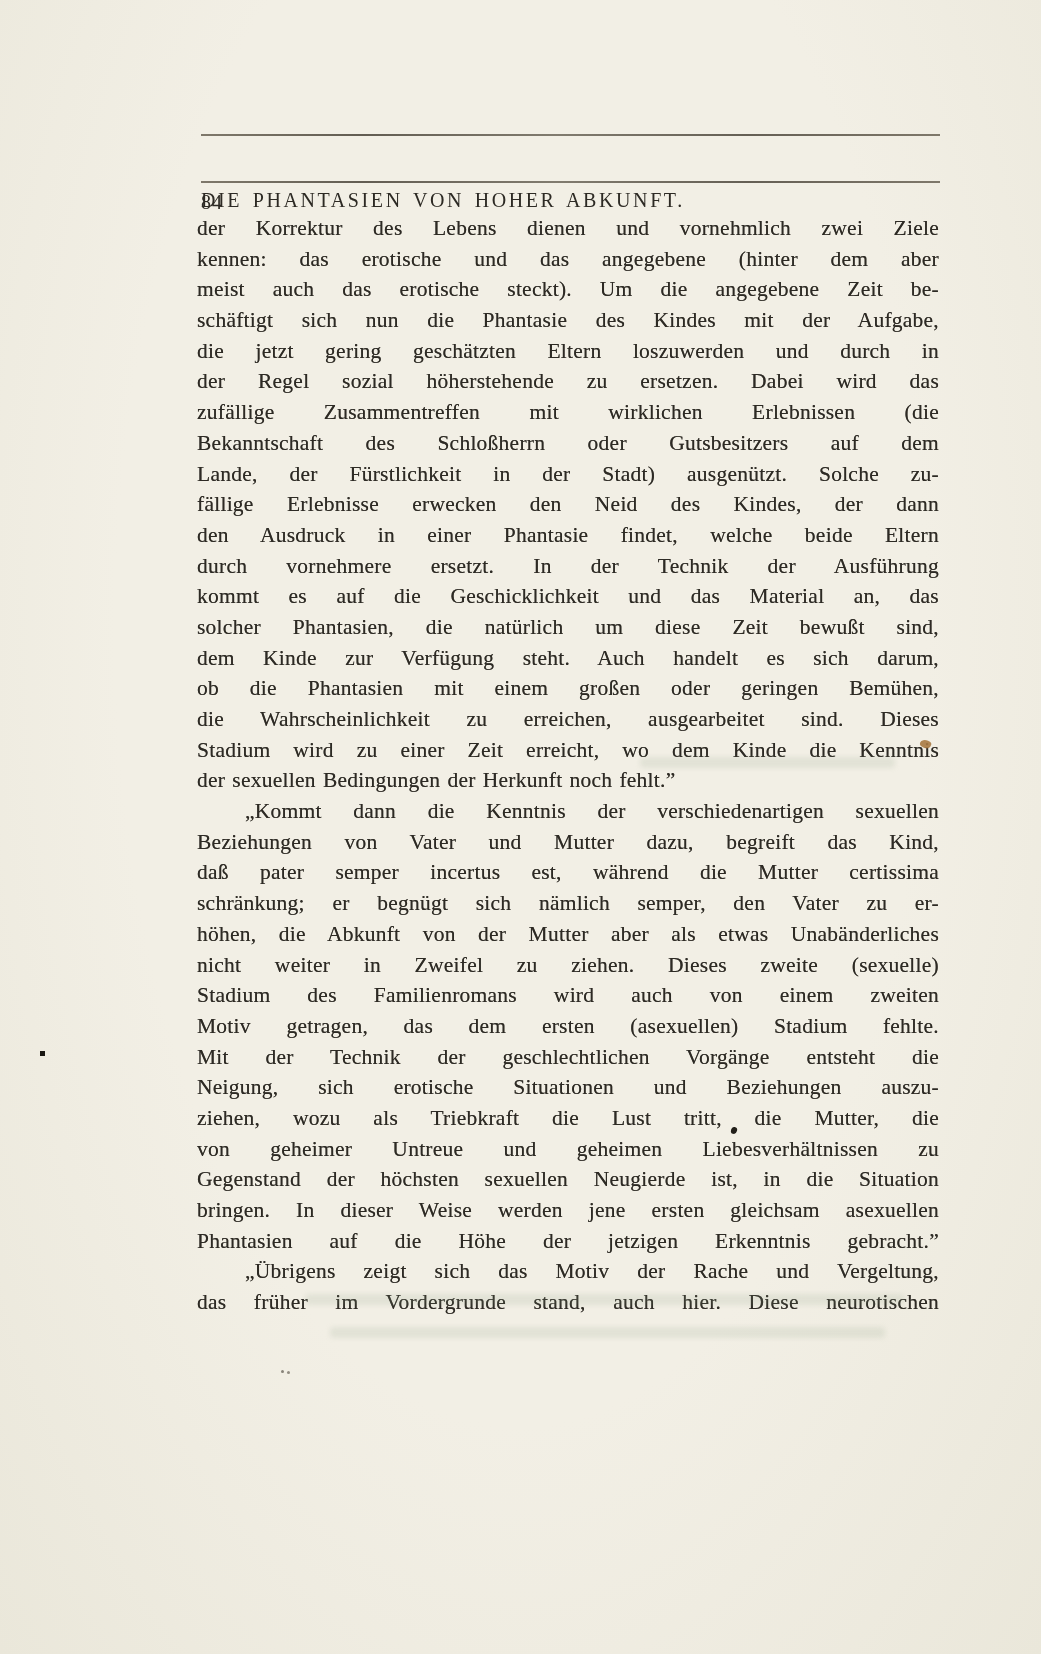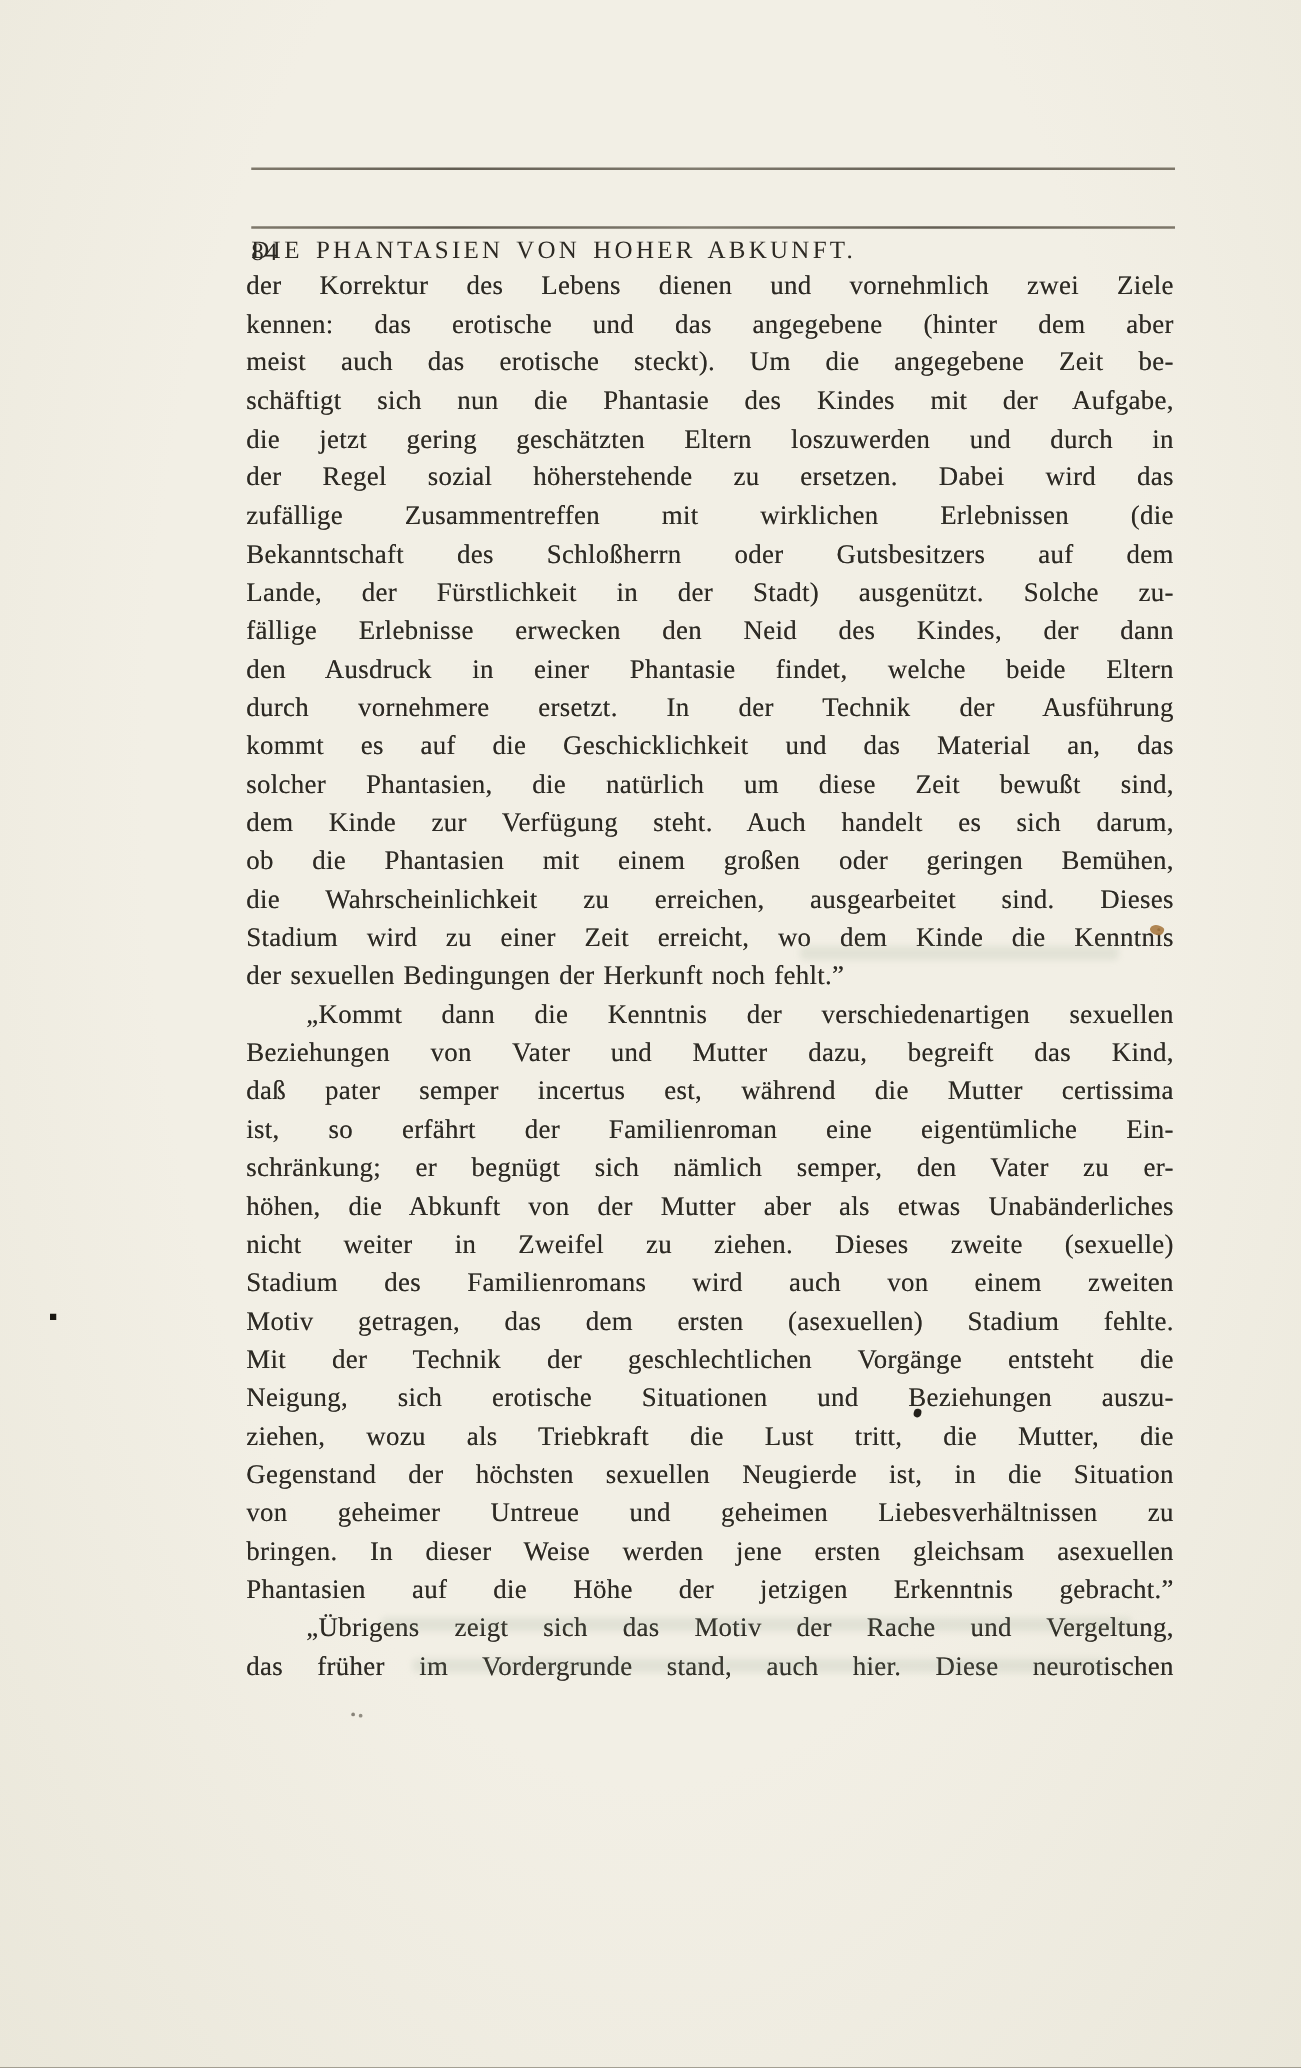--- a/index.html
+++ b/index.html
@@ -147,31 +147,30 @@
       <div class="line justify">kommt es auf die Geschicklichkeit und das Material an, das</div>
       <div class="line justify">solcher Phantasien, die natürlich um diese Zeit bewußt sind,</div>
       <div class="line justify">dem Kinde zur Verfügung steht. Auch handelt es sich darum,</div>
       <div class="line justify">ob die Phantasien mit einem großen oder geringen Bemühen,</div>
       <div class="line justify">die Wahrscheinlichkeit zu erreichen, ausgearbeitet sind. Dieses</div>
       <div class="line justify">Stadium wird zu einer Zeit erreicht, wo dem Kinde die Kenntnis</div>
       <div class="line">der sexuellen Bedingungen der Herkunft noch fehlt.”</div>
       <div class="line indent justify">„Kommt dann die Kenntnis der verschiedenartigen sexuellen</div>
       <div class="line justify">Beziehungen von Vater und Mutter dazu, begreift das Kind,</div>
       <div class="line justify">daß pater semper incertus est, während die Mutter certissima</div>
-      <div class="line justify">ist, so erfährt der Familienroman eine eigentümliche Ein-</div>
       <div class="line justify">schränkung; er begnügt sich nämlich semper, den Vater zu er-</div>
       <div class="line justify">höhen, die Abkunft von der Mutter aber als etwas Unabänderliches</div>
       <div class="line justify">nicht weiter in Zweifel zu ziehen. Dieses zweite (sexuelle)</div>
       <div class="line justify">Stadium des Familienromans wird auch von einem zweiten</div>
       <div class="line justify">Motiv getragen, das dem ersten (asexuellen) Stadium fehlte.</div>
       <div class="line justify">Mit der Technik der geschlechtlichen Vorgänge entsteht die</div>
       <div class="line justify">Neigung, sich erotische Situationen und Beziehungen auszu-</div>
       <div class="line justify">ziehen, wozu als Triebkraft die Lust tritt, die Mutter, die</div>
+      <div class="line justify">von geheimer Untreue und geheimen Liebesverhältnissen zu</div>
       <div class="line justify">Gegenstand der höchsten sexuellen Neugierde ist, in die Situation</div>
-      <div class="line justify">von geheimer Untreue und geheimen Liebesverhältnissen zu</div>
       <div class="line justify">bringen. In dieser Weise werden jene ersten gleichsam asexuellen</div>
       <div class="line justify">Phantasien auf die Höhe der jetzigen Erkenntnis gebracht.”</div>
       <div class="line indent justify">„Übrigens zeigt sich das Motiv der Rache und Vergeltung,</div>
       <div class="line justify">das früher im Vordergrunde stand, auch hier. Diese neurotischen</div>
     </main>
 
   <div class="artifact ghost ghost-1"></div>
   <div class="artifact ghost ghost-2"></div>
   <div class="artifact ghost ghost-3"></div>
   <div class="artifact ink-spot"></div>

